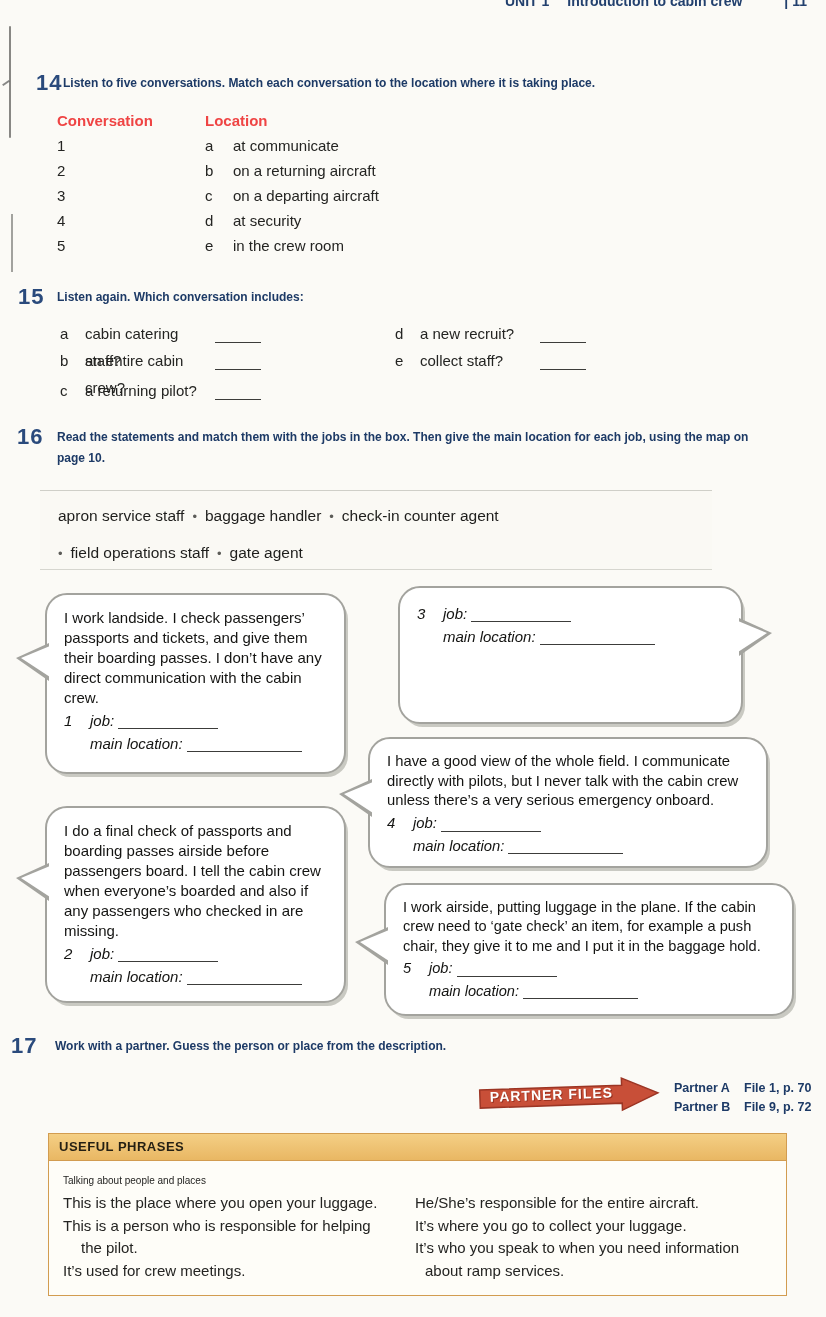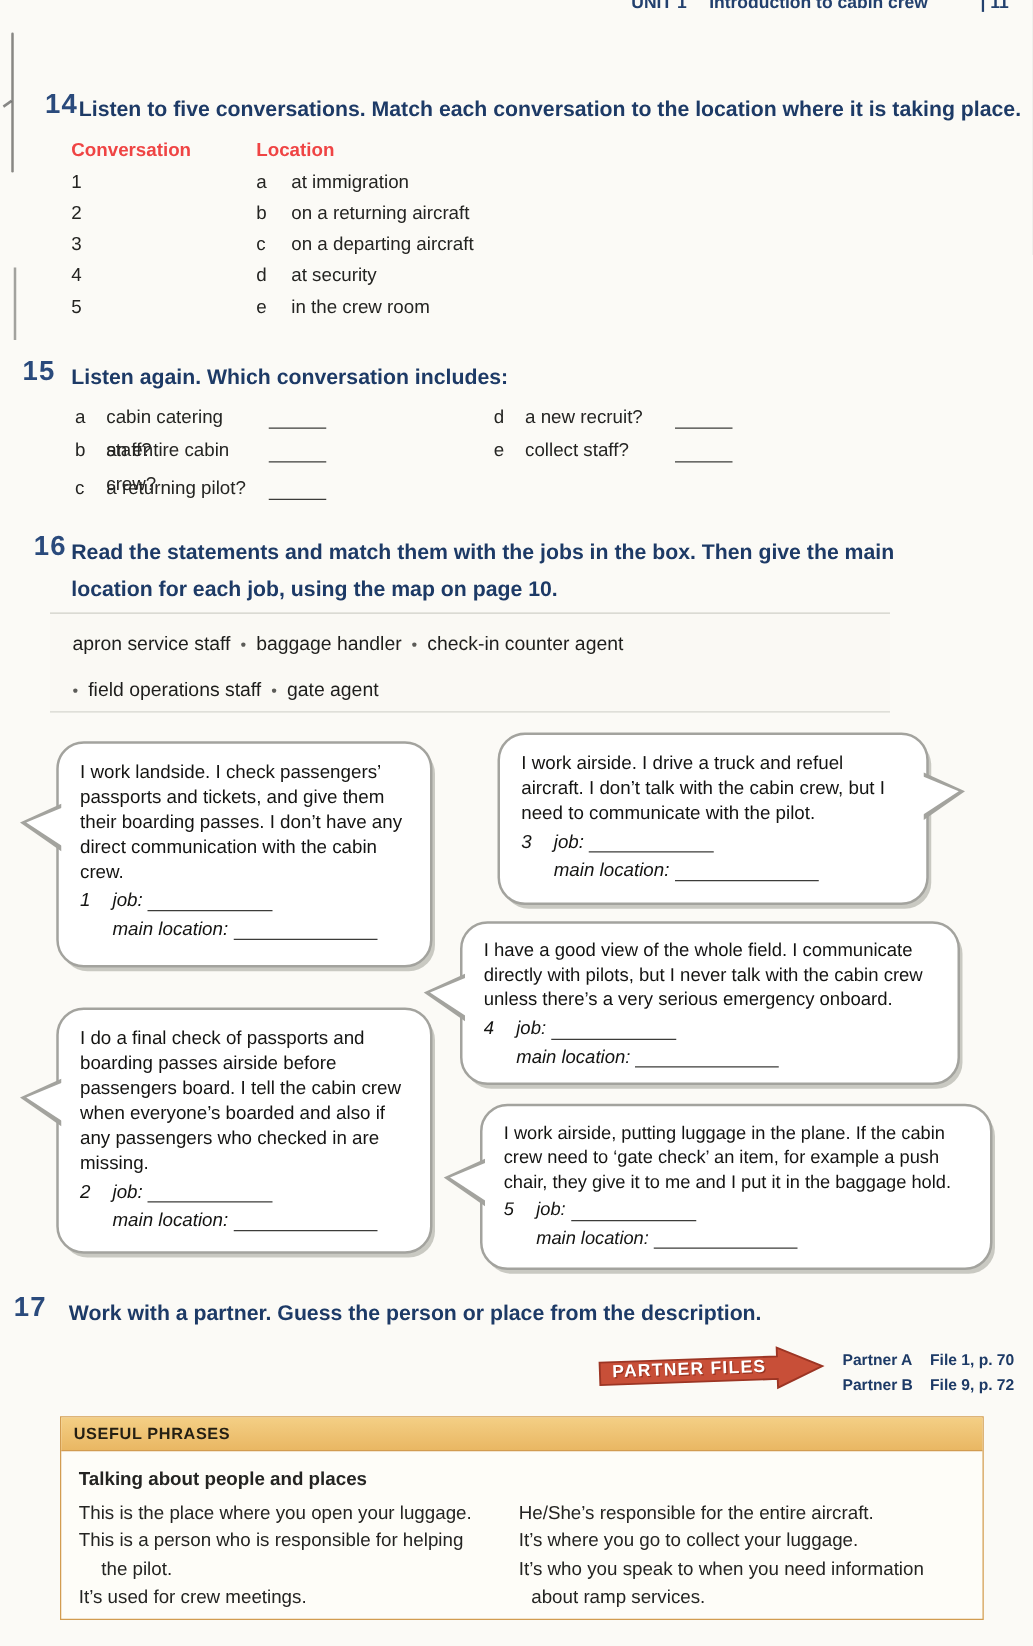--- a/index.html
+++ b/index.html
@@ -12,21 +12,21 @@
   
   .runhead{position:absolute; top:-7px; left:505px; display:flex; gap:18px;
     color:#22406e; font-weight:bold; font-size:14px; white-space:nowrap;}
   .runhead .pn{margin-left:24px;}
   
   .scanline1{position:absolute; left:9px; top:26px; width:2px; height:112px; background:#4a4a46; opacity:.65; border-radius:1px;}
   .scanline2{position:absolute; left:11px; top:214px; width:2px; height:58px; background:#4a4a46; opacity:.5;}
   .scantick{position:absolute; left:2px; top:82px; width:8px; height:2px; background:#555; transform:rotate(-35deg); opacity:.7;}
   
   .exnum{position:absolute; font-weight:bold; color:#2a4a7c; font-size:22px; letter-spacing:1px;}
-  .exhead{position:absolute; font-weight:bold; color:#1d3a66; font-size:17px; line-height:1.6;}
+  .exhead{position:absolute; font-weight:bold; color:#1d3a66; font-size:12px; line-height:1.6;}
   
   .t14{position:absolute; left:57px; top:108px; font-size:15px;}
   .t14 .hdr{font-weight:bold; color:#ef4444;}
   .t14 .row{height:25px; line-height:25px;}
   .t14 .c1{display:inline-block; width:148px;}
   .t14 .c2{display:inline-block; width:28px;}
   
   .l15{position:absolute; font-size:15px;}
   .l15 .row{height:27px; line-height:27px; display:flex;}
   .l15 .lt{width:25px;}
@@ -67,21 +67,21 @@
   .pf-label{position:absolute; left:12px; top:8px; color:#fff; font-weight:bold; font-size:14px; letter-spacing:1px; text-shadow:1px 1px 0 rgba(120,30,15,.6);}
   .pf-rows{margin-left:14px; color:#1d3a66; font-weight:bold; font-size:12.5px; line-height:1.55;}
   .pf-rows .r{display:flex;}
   .pf-rows .p{width:70px;}
   
   .up{position:absolute; left:48px; top:1133px; width:739px; height:163px;
     border:1px solid #d29c50; background:#fefdf8; box-sizing:border-box;}
   .up-head{height:26px; background:linear-gradient(#f4cf85,#e9b763); border-bottom:1px solid #d29c50;
     font-weight:bold; font-size:13px; letter-spacing:.5px; color:#241f13; line-height:26px; padding-left:10px;}
   .up-body{padding:12px 14px 0 14px; font-size:15px; line-height:1.5;}
-  .up-title{font-weight:bold; font-size:15px; margin-bottom:4px;}
+  .up-title{font-weight:normal; font-size:10px; margin-bottom:4px;}
   .up-cols{display:flex;}
   .up-col{width:352px;}
   .up-col.r{width:auto;}
   .up-col .ind{padding-left:18px;}
 </style>
 </head>
 <body>
 
 <div class="page">
 
@@ -95,21 +95,21 @@
   <div class="scanline2"></div>
   <div class="scantick"></div>
 
   <div class="exnum" style="left:36px;top:70px;">14</div>
   <div class="exhead" style="left:63px;top:74px;">Listen to five conversations. Match each conversation to the location where it is taking place.</div>
 
   <div class="t14">
     <div class="row hdr">
       <span class="c1">Conversation</span><span>Location</span>
     </div>
-    <div class="row"><span class="c1">1</span><span class="c2">a</span><span>at immigration</span></div>
+    <div class="row"><span class="c1">1</span><span class="c2">a</span><span>at communicate</span></div>
     <div class="row"><span class="c1">2</span><span class="c2">b</span><span>on a returning aircraft</span></div>
     <div class="row"><span class="c1">3</span><span class="c2">c</span><span>on a departing aircraft</span></div>
     <div class="row"><span class="c1">4</span><span class="c2">d</span><span>at security</span></div>
     <div class="row"><span class="c1">5</span><span class="c2">e</span><span>in the crew room</span></div>
   </div>
 
   <div class="exnum" style="left:18px;top:284px;">15</div>
   <div class="exhead" style="left:57px;top:288px;">Listen again. Which conversation includes:</div>
 
   <div class="l15" style="left:60px;top:320px;">
@@ -135,21 +135,21 @@
         <span class="tx">a new recruit?</span>
         <span class="blank"></span>
       </div>
     <div class="row">
         <span class="lt">e</span>
         <span class="tx">collect staff?</span>
         <span class="blank"></span>
       </div>
   </div>
 
-  <div class="exnum" style="left:27px;top:424px;">16</div>
+  <div class="exnum" style="left:17px;top:424px;">16</div>
   <div class="exhead" style="left:57px;top:427px;width:700px;line-height:1.75;">Read the statements and match them with the jobs in the box. Then give the main location for each job, using the map on page 10.</div>
 
   <div class="wordbox">
     <div class="line">
       <span>apron service staff</span><span class="bullet">•</span><span>baggage handler</span><span class="bullet">•</span><span>check-in counter agent</span>
     </div>
     <div class="line">
       <span class="bullet lead">•</span><span>field operations staff</span><span class="bullet">•</span><span>gate agent</span>
     </div>
   </div>
@@ -168,21 +168,20 @@
       <div class="job">
           <span class="ind"></span>
           <span class="lbl">main location:</span>
           <span class="jblank mblank"></span>
         </div>
     </div>
 
     <div class="bubble b3">
       <span class="tail right" style="top:30px;"></span>
       <span class="tail-in right" style="top:33px;"></span>
-      <div>I work airside. I drive a truck and refuel aircraft. I don’t talk with the cabin crew, but I need to communicate with the pilot.</div>
       <div class="job">
           <span class="n">3</span>
           <span class="lbl">job:</span>
           <span class="jblank"></span>
         </div>
       <div class="job">
           <span class="ind"></span>
           <span class="lbl">main location:</span>
           <span class="jblank mblank"></span>
         </div>

